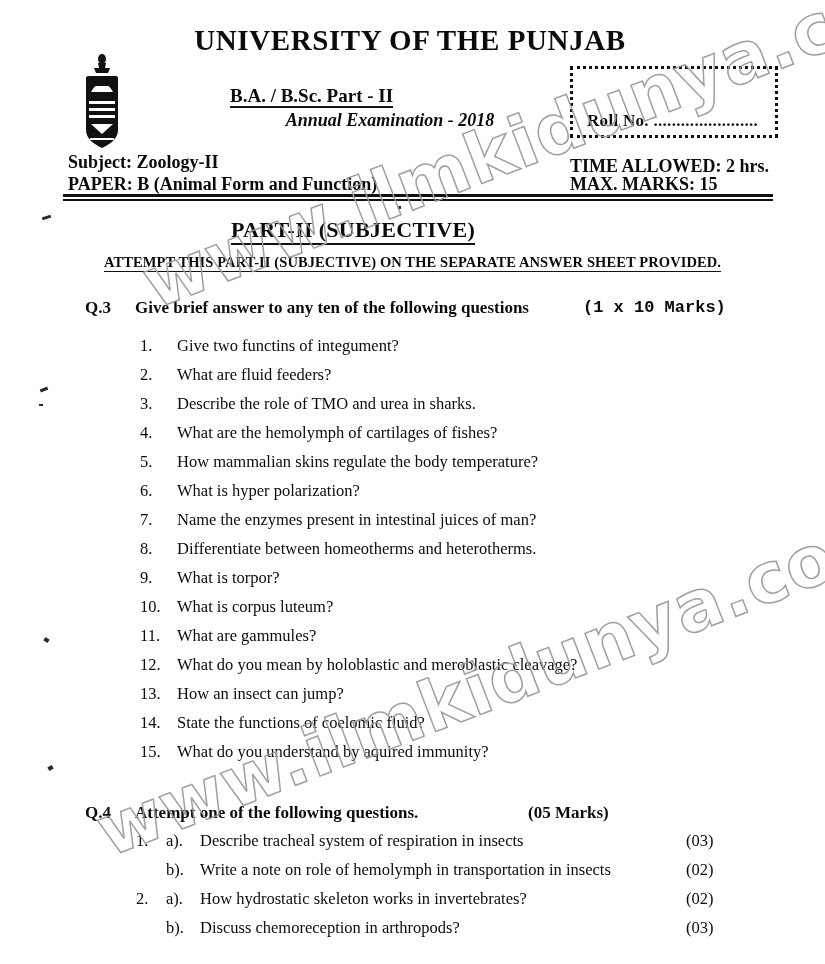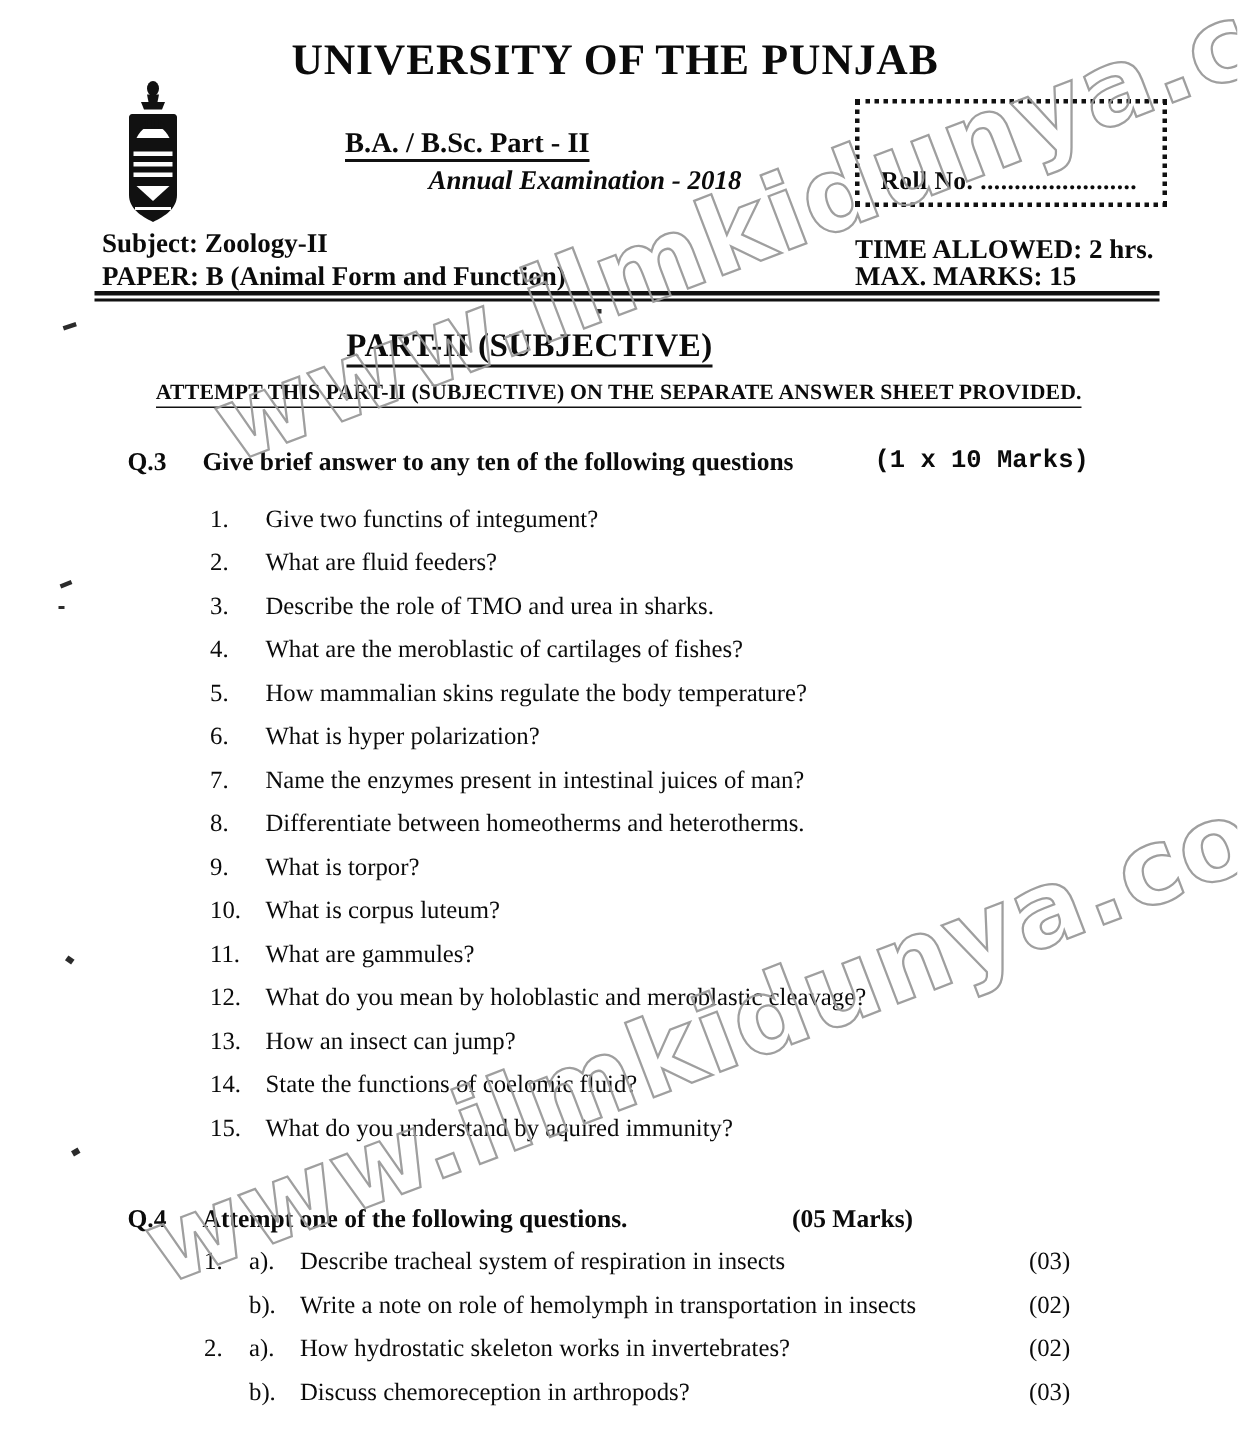--- a/index.html
+++ b/index.html
@@ -384,21 +384,21 @@
       <div class="q3-item">
         <div class="q3-num">2.</div>
         <div class="q3-body">What are fluid feeders?</div>
       </div>
       <div class="q3-item">
         <div class="q3-num">3.</div>
         <div class="q3-body">Describe the role of TMO and urea in sharks.</div>
       </div>
       <div class="q3-item">
         <div class="q3-num">4.</div>
-        <div class="q3-body">What are the meroblastic of cartilages of fishes?</div>
+        <div class="q3-body">What are the hemolymph of cartilages of fishes?</div>
       </div>
       <div class="q3-item">
         <div class="q3-num">5.</div>
         <div class="q3-body">How mammalian skins regulate the body temperature?</div>
       </div>
       <div class="q3-item">
         <div class="q3-num">6.</div>
         <div class="q3-body">What is hyper polarization?</div>
       </div>
       <div class="q3-item">

